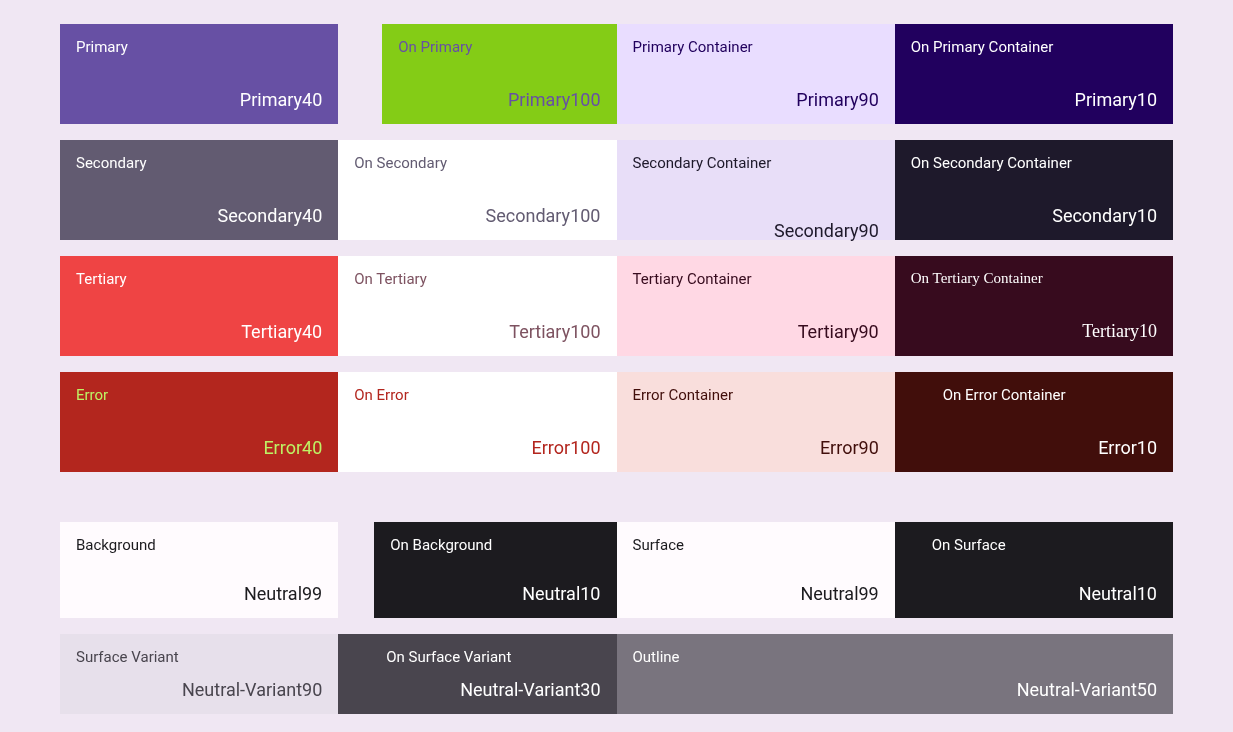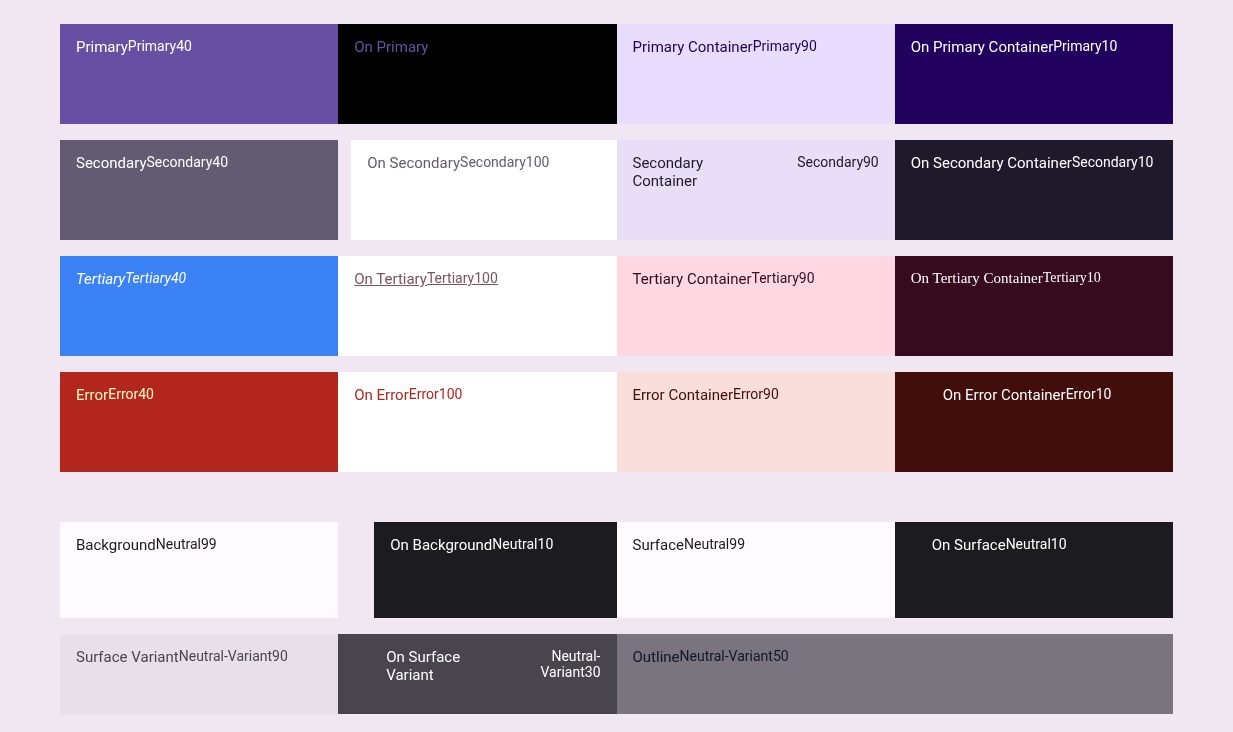--- a/index.html
+++ b/index.html
@@ -15,82 +15,85 @@
       gap: 0;
     }
     .row-gap { height: 16px; }
     .big-gap { height: 50px; }
     .swatch {
       position: relative;
       padding: 14px 16px 14px 16px;
       height: 80px;
       font-size: 15px;
       display: flex;
+      flex-direction: column;
+      justify-content: space-between;
     }
     .swatch.tall { height: 100px; }
     .swatch.neutral-row { height: 96px; }
     .role-label { font-weight: 400; }
-    .token-label { text-align: right; font-size: 14px; }
+    .token-label { text-align: right; font-size: 18px; }
     .full-row { grid-column: span 4; }
   </style>
 </head>
 <body>
 
 <div class="grid" id="palette-grid">
     <div class="swatch tall" style="background: rgb(103, 80, 164); color: rgb(255, 255, 255);">
       <div class="role-label">Primary</div>
       <div class="token-label">Primary40</div>
     </div>
-    <div class="swatch tall" style="background: #000000; color: rgb(103, 80, 164);">
+    <div class="swatch tall" style="background: #84cc16; color: rgb(103, 80, 164); margin-left: 44px;">
       <div class="role-label">On Primary</div>
+      <div class="token-label">Primary100</div>
     </div>
     <div class="swatch tall" style="background: rgb(233, 221, 255); color: rgb(33, 0, 93);">
       <div class="role-label">Primary Container</div>
       <div class="token-label">Primary90</div>
     </div>
     <div class="swatch tall" style="background: rgb(33, 0, 94); color: rgb(255, 255, 255);">
       <div class="role-label">On Primary Container</div>
       <div class="token-label">Primary10</div>
     </div>
     <div class="full-row row-gap"></div>
     <div class="swatch tall" style="background: rgb(98, 91, 113); color: rgb(255, 255, 255);">
       <div class="role-label">Secondary</div>
       <div class="token-label">Secondary40</div>
     </div>
-    <div class="swatch tall" style="background: rgb(255, 255, 255); color: rgb(98, 91, 113); margin-left: 13px;">
+    <div class="swatch tall" style="background: rgb(255, 255, 255); color: rgb(98, 91, 113);">
       <div class="role-label">On Secondary</div>
       <div class="token-label">Secondary100</div>
     </div>
     <div class="swatch tall" style="background: rgb(232, 222, 248); color: rgb(30, 25, 43); gap: 48px;">
       <div class="role-label">Secondary Container</div>
       <div class="token-label">Secondary90</div>
     </div>
     <div class="swatch tall" style="background: rgb(30, 25, 43); color: rgb(255, 255, 255);">
       <div class="role-label">On Secondary Container</div>
       <div class="token-label">Secondary10</div>
     </div>
     <div class="full-row row-gap"></div>
-    <div class="swatch tall" style="background: #3b82f6; color: rgb(255, 255, 255); font-style: italic;">
+    <div class="swatch tall" style="background: #ef4444; color: rgb(255, 255, 255);">
       <div class="role-label">Tertiary</div>
       <div class="token-label">Tertiary40</div>
     </div>
-    <div class="swatch tall" style="background: rgb(255, 255, 255); color: rgb(125, 82, 96); text-decoration: underline;">
+    <div class="swatch tall" style="background: rgb(255, 255, 255); color: rgb(125, 82, 96);">
       <div class="role-label">On Tertiary</div>
       <div class="token-label">Tertiary100</div>
     </div>
     <div class="swatch tall" style="background: rgb(255, 216, 228); color: rgb(55, 11, 30);">
       <div class="role-label">Tertiary Container</div>
       <div class="token-label">Tertiary90</div>
     </div>
     <div class="swatch tall" style="background: rgb(55, 11, 30); color: rgb(255, 255, 255); font-family: Liberation Serif, serif;">
       <div class="role-label">On Tertiary Container</div>
       <div class="token-label">Tertiary10</div>
     </div>
     <div class="full-row row-gap"></div>
-    <div class="swatch tall" style="background: rgb(179, 38, 30); color: #fef9c3;">
+    <div class="swatch tall" style="background: rgb(179, 38, 30); color: #bef264;">
       <div class="role-label">Error</div>
       <div class="token-label">Error40</div>
     </div>
     <div class="swatch tall" style="background: rgb(255, 255, 255); color: rgb(179, 38, 30);">
       <div class="role-label">On Error</div>
       <div class="token-label">Error100</div>
     </div>
     <div class="swatch tall" style="background: rgb(249, 222, 220); color: rgb(65, 14, 11);">
       <div class="role-label">Error Container</div>
       <div class="token-label">Error90</div>
@@ -118,17 +121,17 @@
     </div>
     <div class="full-row row-gap"></div>
     <div class="swatch" style="background: rgb(231, 224, 235); color: rgb(73, 69, 78);">
       <div class="role-label">Surface Variant</div>
       <div class="token-label">Neutral-Variant90</div>
     </div>
     <div class="swatch" style="background: rgb(73, 69, 78); color: rgb(255, 255, 255); padding-left: 48px;">
       <div class="role-label">On Surface Variant</div>
       <div class="token-label">Neutral-Variant30</div>
     </div>
-    <div class="swatch" style="background: rgb(121, 116, 126); color: #0f172a; grid-column: span 2;">
+    <div class="swatch" style="background: rgb(121, 116, 126); color: #ffffff; grid-column: span 2;">
       <div class="role-label">Outline</div>
       <div class="token-label">Neutral-Variant50</div>
     </div>
   </div>
 
 </body></html>

